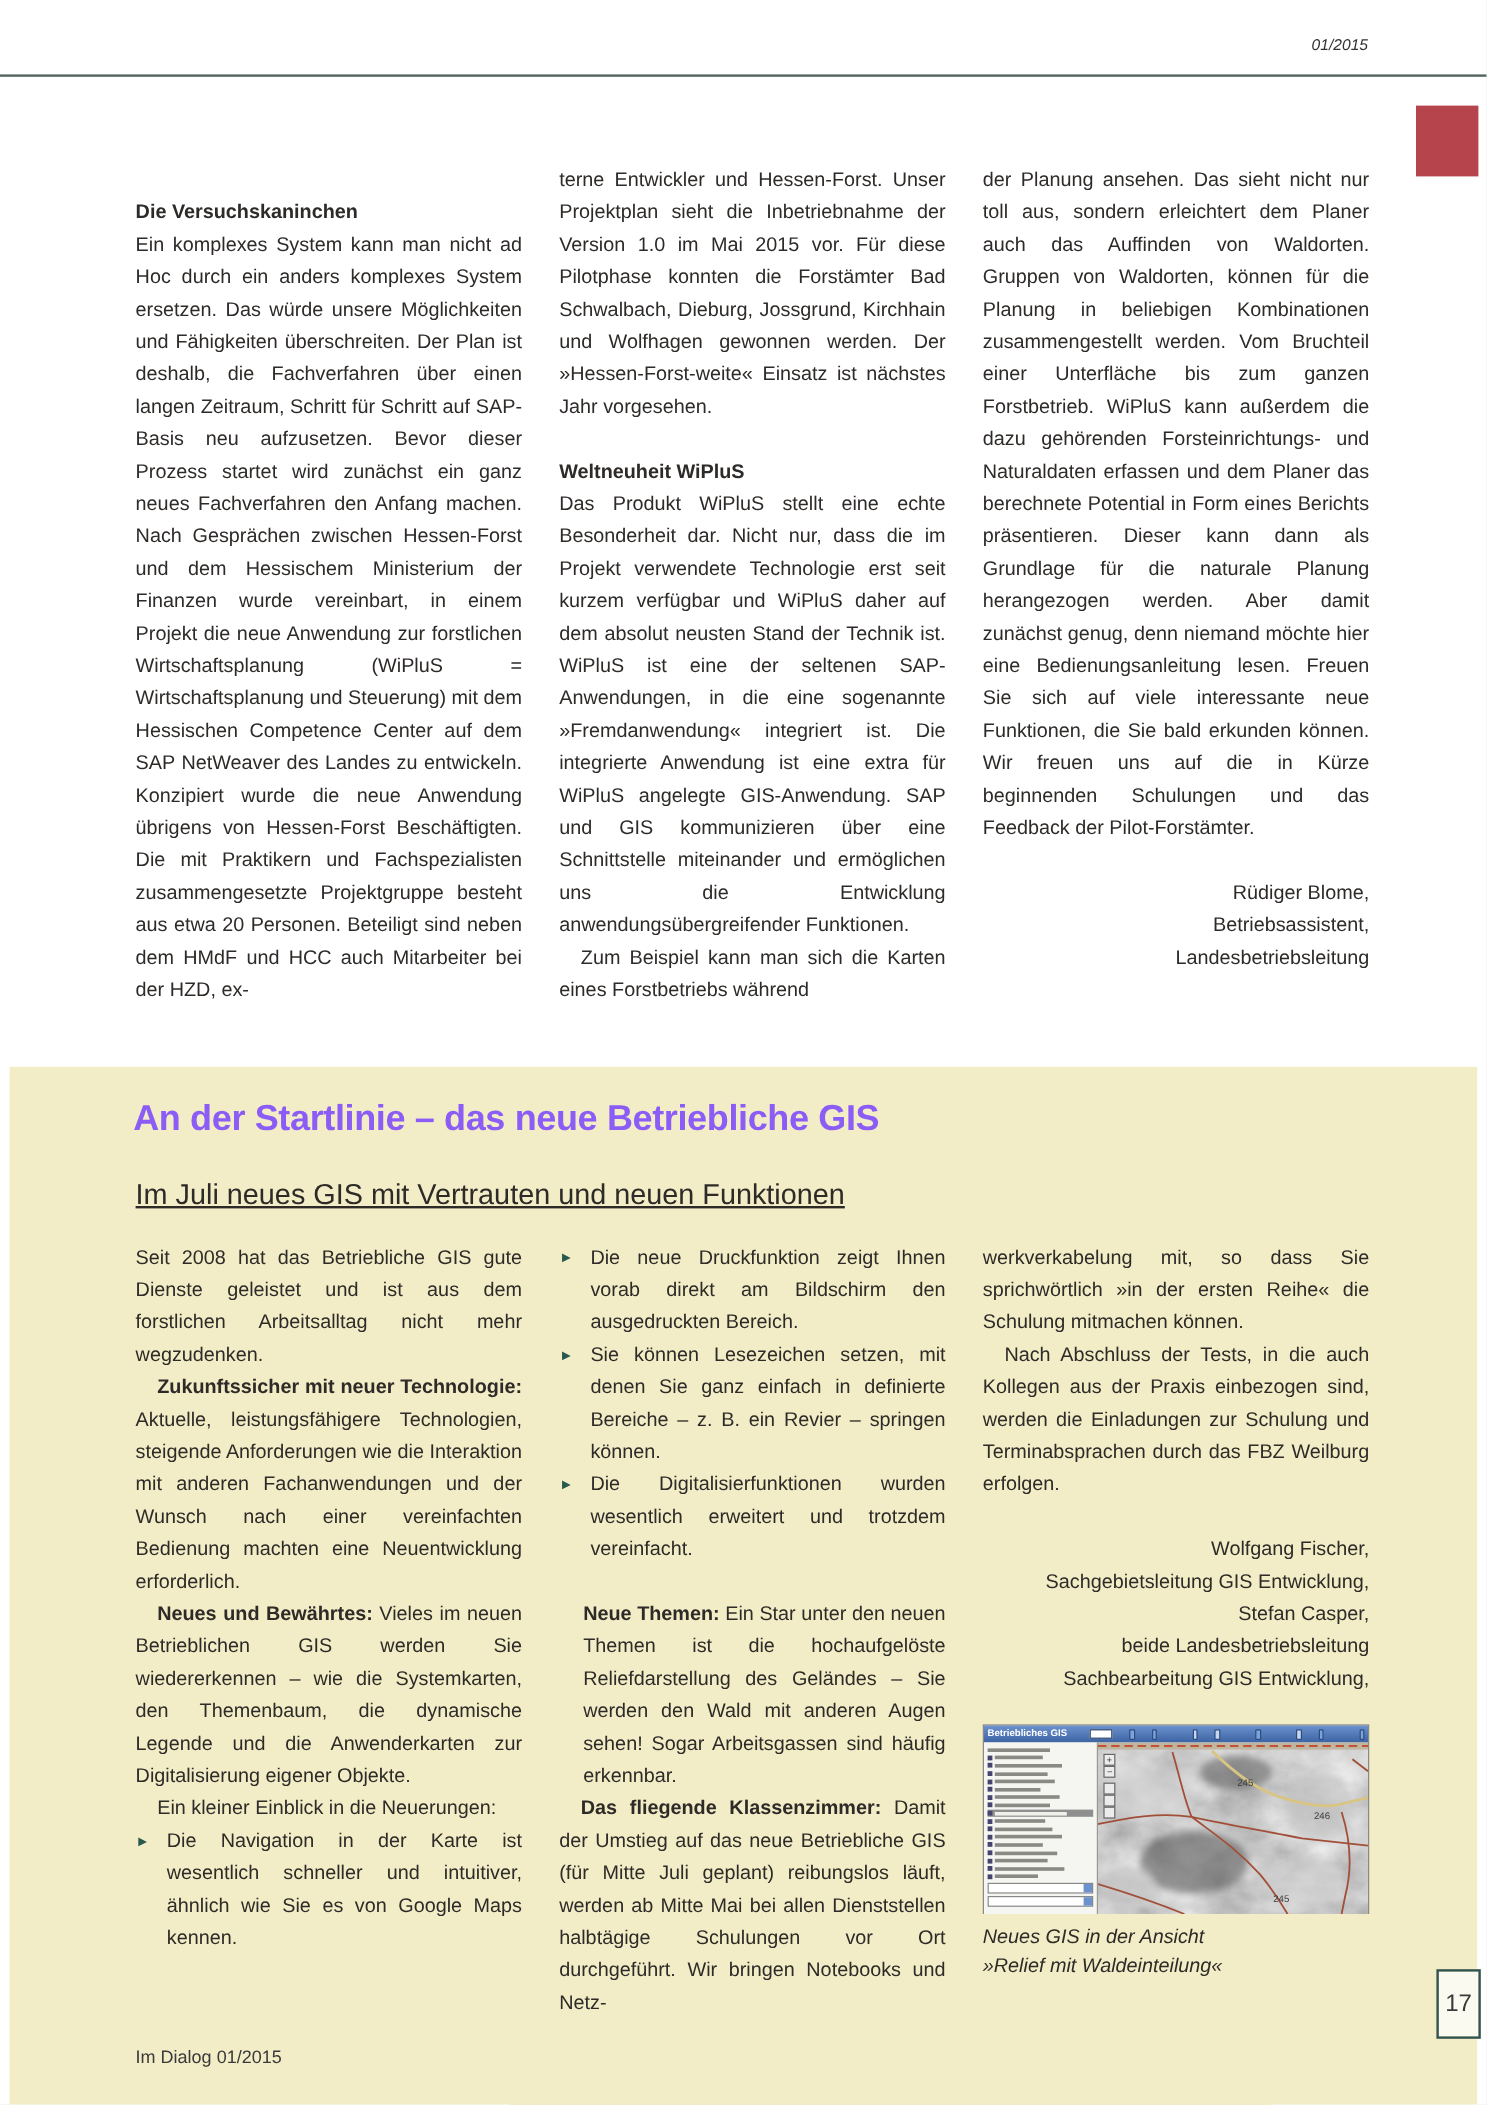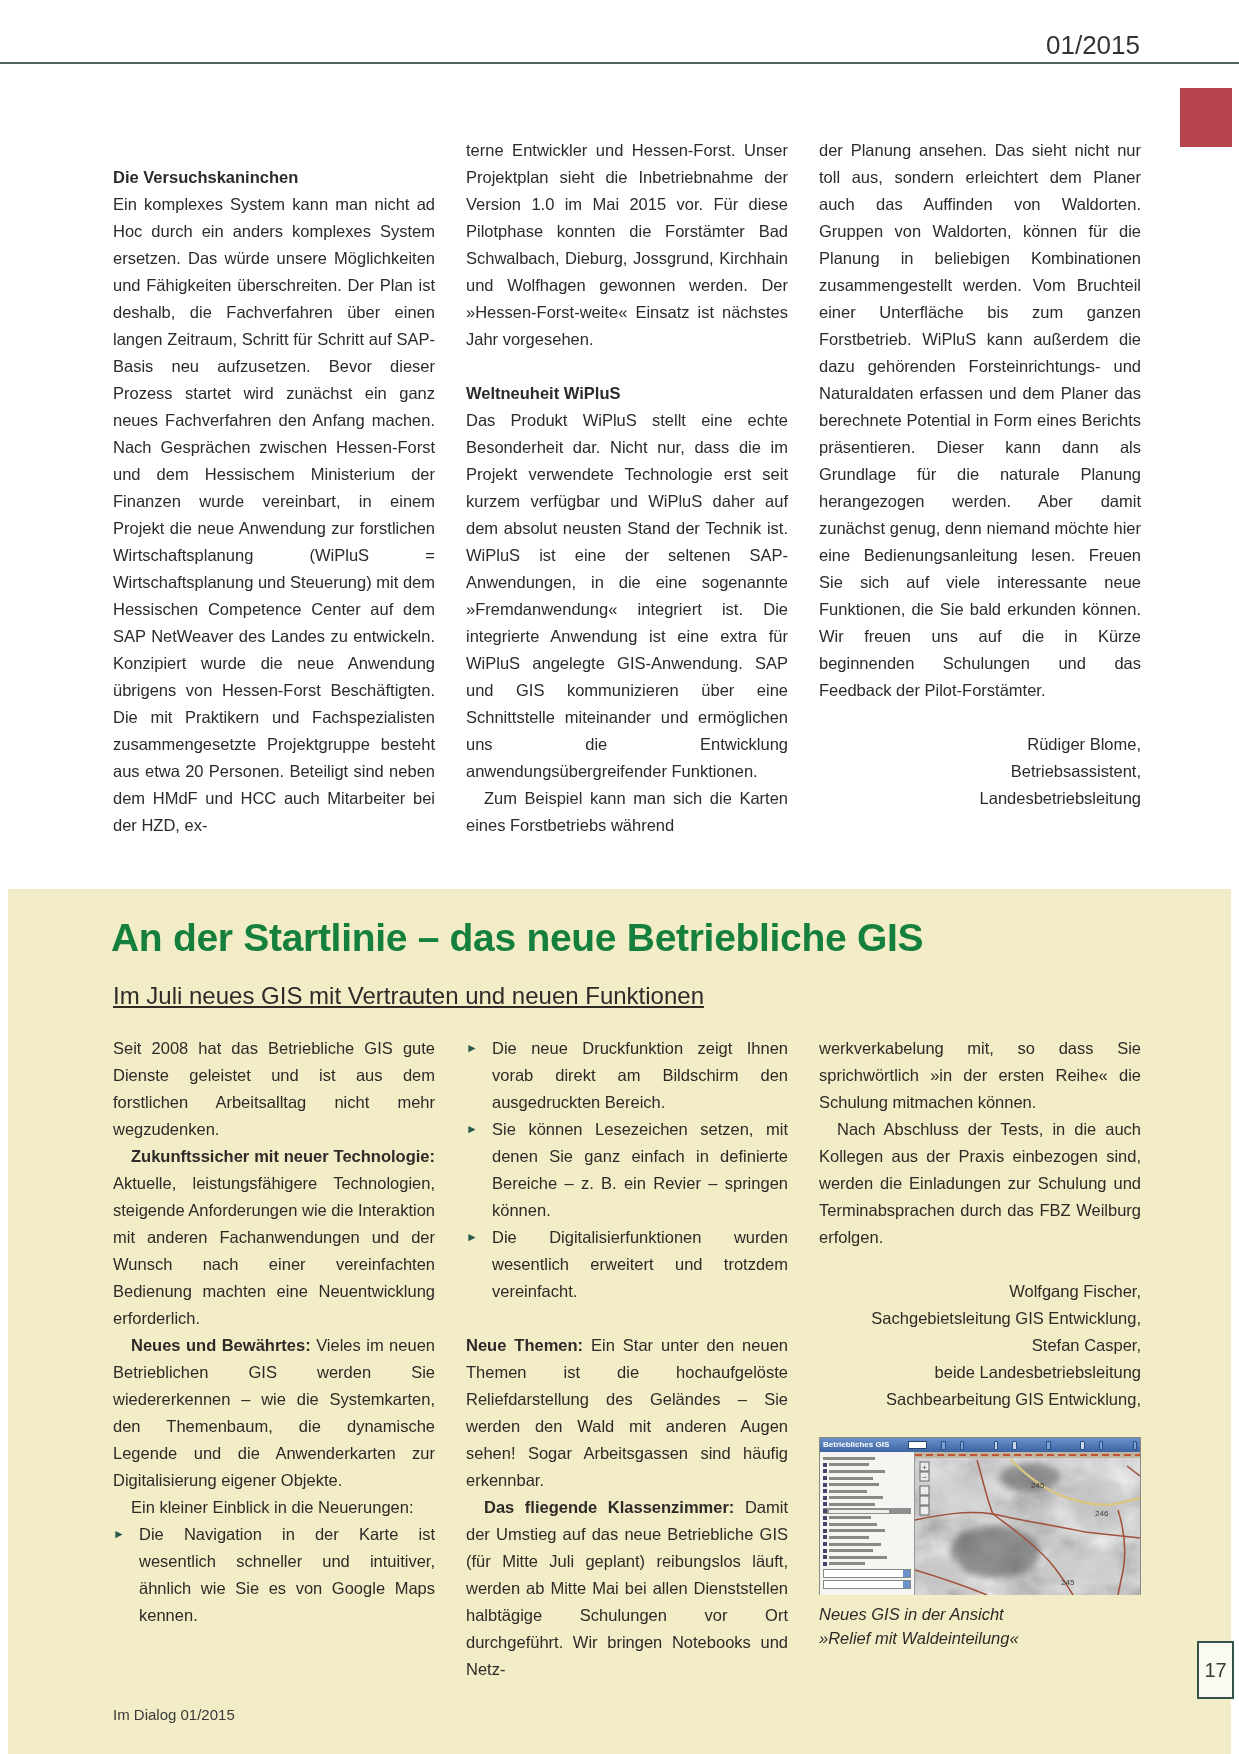--- a/index.html
+++ b/index.html
@@ -1,41 +1,41 @@
 <!DOCTYPE html>
 <html style="--rule: #51655d; --red-tab: #b5444d; --beige-panel: #f2edc6; --bullet-arrow: #27594d; --gis-titlebar: #3d64a3;"><head>
 <meta charset="utf-8">
 <style>
   html,body{margin:0;padding:0;background:#e9e9e9;}
   .page{
     position:relative;width:1239px;height:1754px;margin:0 auto;background:#ffffff;
     font-family:"Liberation Sans",sans-serif;color:#2d2a28;overflow:hidden;
   }
   
-  .issue{position:absolute;top:30px;right:99px;font-size:26px;color:#333;}
+  .issue{position:absolute;top:30px;right:99px;font-size:13px;color:#333;font-style:italic;}
   .rule{position:absolute;top:62px;left:0;width:100%;height:2px;background:var(--rule,#51655d);}
   .red-tab{position:absolute;top:88px;left:1180px;width:52px;height:59px;background:var(--red-tab,#b5444d);}
   
   .col{position:absolute;width:322px;font-size:16.5px;line-height:27px;text-align:justify;hyphens:none;}
   .col > :first-child{margin-top:0;}
   .blk{margin:0;}
   .blk.h{font-weight:bold;margin-top:27px;}
   .blk.indent{text-indent:18px;}
-  .blk.gap{margin-top:27px;}
+  .blk.gap{margin-top:27px;margin-left:20px;}
   .sig{margin-top:27px;text-align:right;}
   .bullet{display:flex;}
   .arrow{flex:0 0 26px;width:26px;color:var(--bullet-arrow,#27594d);font-size:12px;line-height:27px;}
   .btxt{flex:1;text-align:justify;}
   
   .c1{left:113px;} .c2{left:466px;} .c3{left:819px;}
   #a1c1{top:137px;} #a1c2{top:137px;} #a1c3{top:137px;}
   #a2c1{top:1035px;} #a2c2{top:1035px;} #a2c3{top:1035px;}
   
   .beige{position:absolute;left:8px;top:889px;width:1223px;height:865px;background:var(--beige-panel,#f2edc6);}
-  .gis-title{position:absolute;left:111px;top:916px;font-size:39px;font-weight:bold;letter-spacing:-.3px;color:#15803d;}
+  .gis-title{position:absolute;left:111px;top:916px;font-size:30px;font-weight:bold;letter-spacing:-.3px;color:#8b5cf6;}
   .gis-subtitle{position:absolute;left:113px;top:982px;font-size:24px;color:#2d2a28;text-decoration:underline;}
   
   .gis-window{position:absolute;left:819px;top:1437px;width:322px;height:158px;border:1px solid #8a8a84;background:#d9d9d9;box-sizing:border-box;}
   .gis-titlebar{height:14px;background:linear-gradient(#6b92cc,#3d64a3);display:flex;align-items:center;gap:14px;padding:0 3px;box-sizing:border-box;}
   .wtitle{color:#fff;font-size:8px;font-weight:bold;white-space:nowrap;margin-right:5px;line-height:14px;}
   .gis-input{width:50px;height:8px;background:#fff;border:1px solid #26406e;box-sizing:border-box;}
   .gis-btn{width:9px;height:9px;background:#7fa3d6;border:1px solid #2a4d85;border-radius:1px;box-sizing:border-box;}
   .gis-btn.lt{background:#c9d6ea;}
   .tb-gap{width:4px;}
   .gis-body{display:flex;height:143px;}

